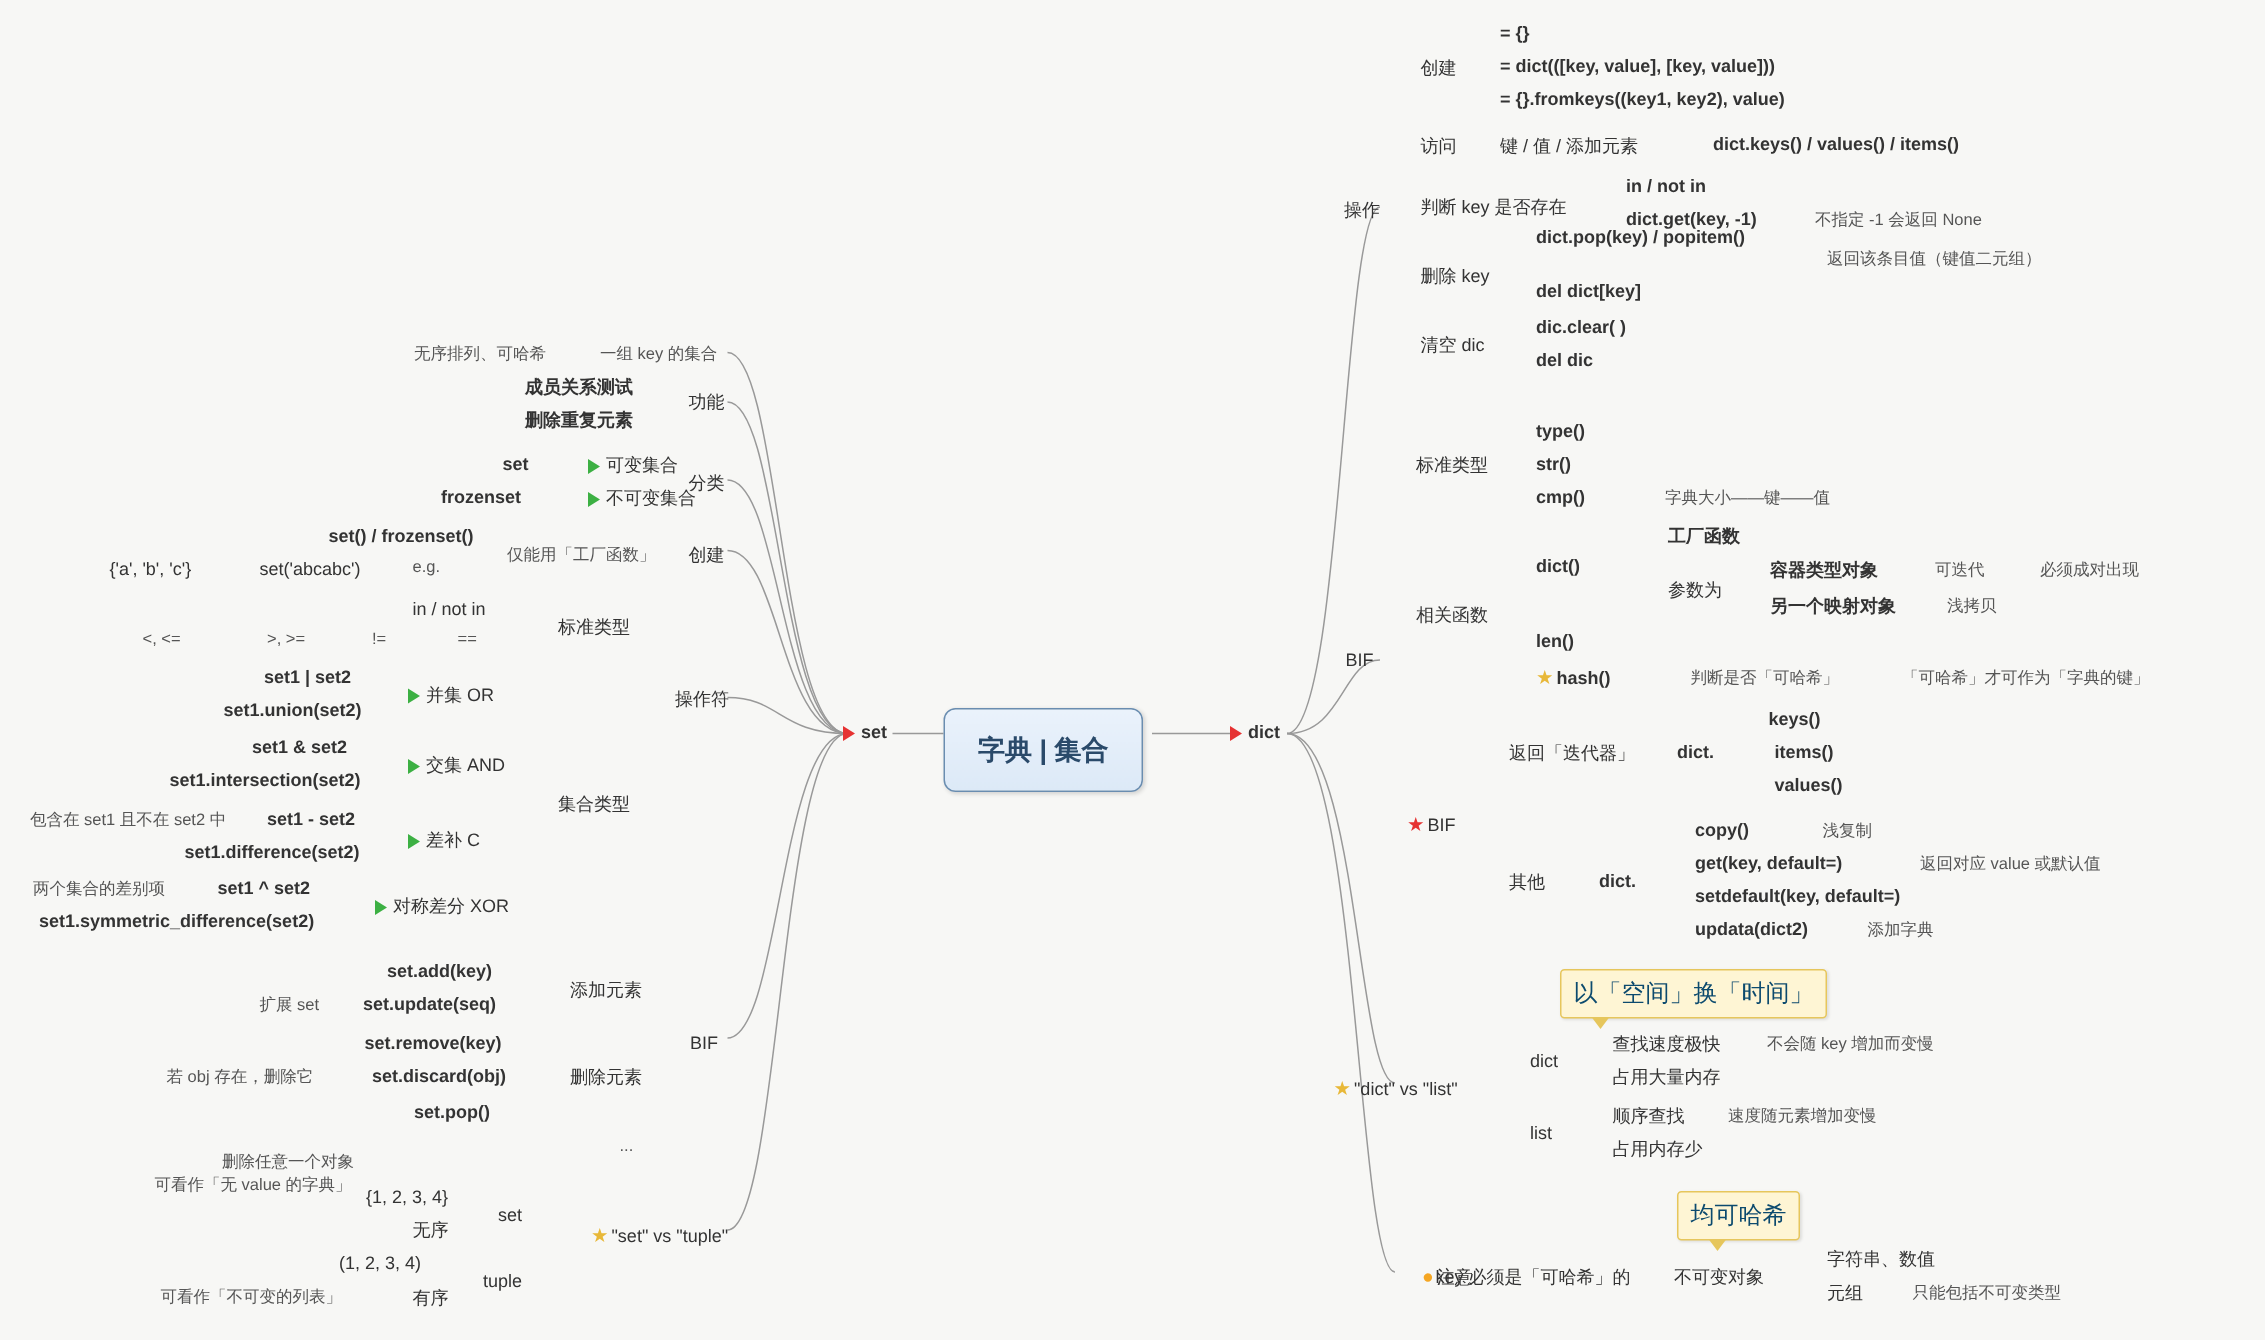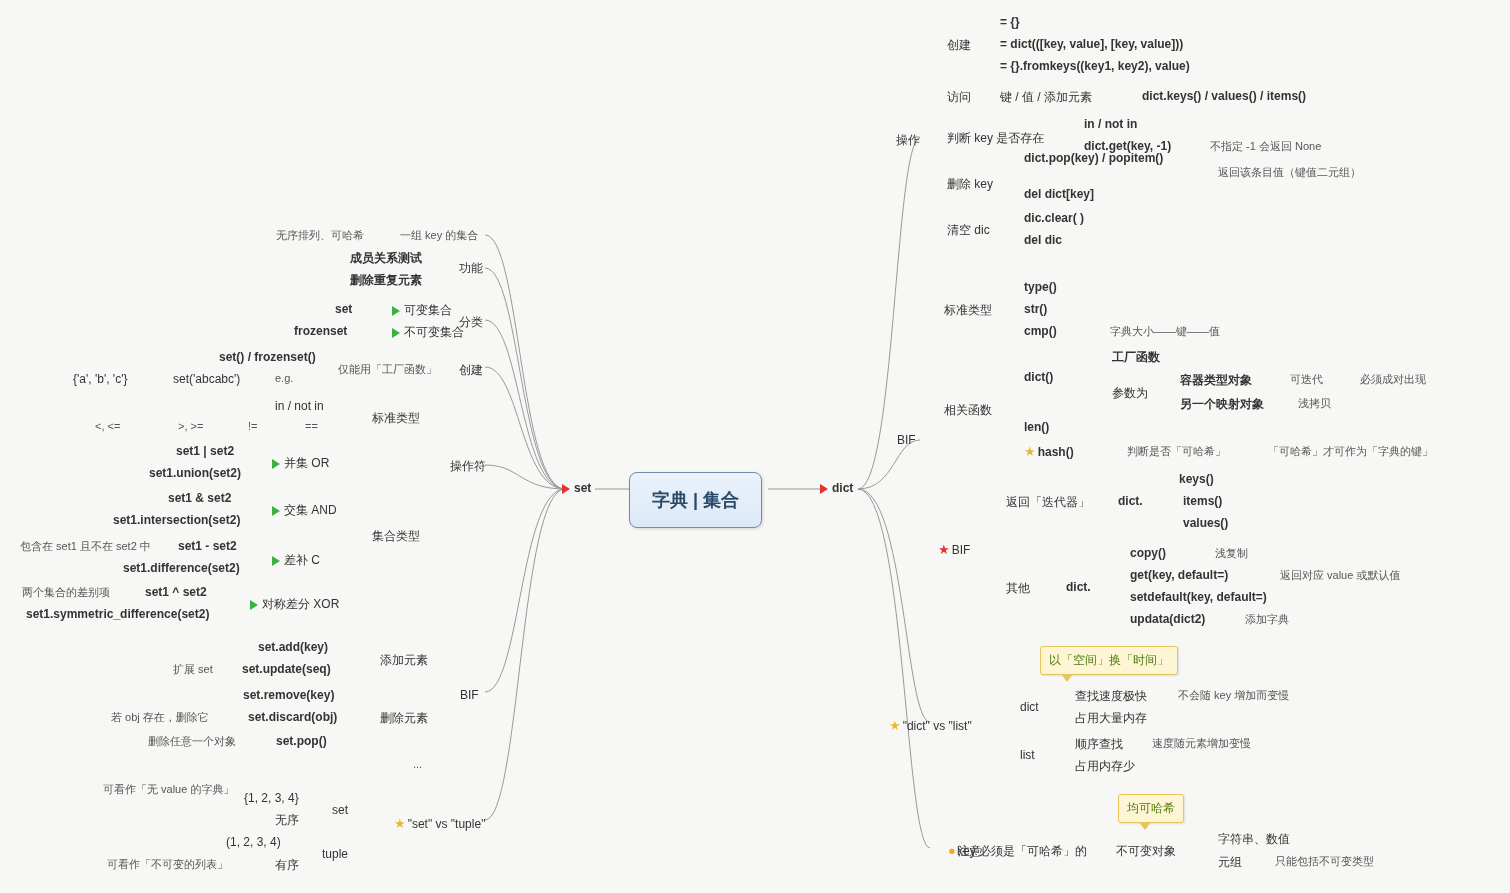--- a/index.html
+++ b/index.html
@@ -7,21 +7,21 @@
 .node { position:absolute; white-space:nowrap; }
 .center-node { background:linear-gradient(#eaf2fb,#dce9f7); border:1px solid #6a8db0; border-radius:8px; padding:15px 22px; font-size:18px; font-weight:bold; color:#2a4a6a; box-shadow:1px 1px 3px rgba(0,0,0,0.15); }
 .flag { display:inline-block; width:0; height:0; border-left:8px solid; border-top:5px solid transparent; border-bottom:5px solid transparent; margin-right:4px; vertical-align:middle; }
 .flag-red { border-left-color:#e63232; }
 .flag-green { border-left-color:#3cb043; }
 .star { color:#e8b838; font-size:13px; margin-right:2px; }
 .star-red { color:#e63232; }
 .warn { color:#f5a623; font-size:13px; margin-right:2px; }
 .bold { font-weight:bold; }
 .annot { font-size:11px; color:#555; }
-.callout { background:#fef5d4; border:1px solid #e6c65c; border-radius:3px; padding:5px 8px; font-size:12px; color:#4d7c0f; box-shadow:1px 1px 2px rgba(0,0,0,0.1); }
+.callout { background:#fef5d4; border:1px solid #e6c65c; border-radius:3px; padding:5px 8px; font-size:16px; color:#0c4a6e; box-shadow:1px 1px 2px rgba(0,0,0,0.1); }
 .callout::after { content:''; position:absolute; left:20px; bottom:-8px; width:0; height:0; border-left:6px solid transparent; border-right:6px solid transparent; border-top:8px solid #e6c65c; }
 svg.lines { position:absolute; top:0; left:0; width:1510px; height:893px; pointer-events:none; }
 svg.lines path, svg.lines line { stroke:#999; stroke-width:1; fill:none; }
 </style>
 </head>
 <body>
 
 <svg class="lines">
 
   <line x1="629" y1="489" x2="595" y2="489"></line>
@@ -98,21 +98,21 @@
 <div class="node" style="left:460px; top:688px;">BIF</div>
 <div class="node" style="left:380px; top:652px;">添加元素</div>
 <div class="node bold" style="left:258px; top:640px;">set.add(key)</div>
 <div class="node bold" style="left:242px; top:662px;">set.update(seq)</div>
 <div class="node annot" style="left:173px; top:662px;">扩展 set</div>
 <div class="node" style="left:380px; top:710px;">删除元素</div>
 <div class="node bold" style="left:243px; top:688px;">set.remove(key)</div>
 <div class="node bold" style="left:248px; top:710px;">set.discard(obj)</div>
 <div class="node annot" style="left:111px; top:710px;">若 obj 存在，删除它</div>
 <div class="node bold" style="left:276px; top:734px;">set.pop()</div>
-<div class="node annot" style="left:148px; top:734px;">删除任意一个对象</div>
+<div class="node annot" style="left:148px; top:767px;">删除任意一个对象</div>
 <div class="node annot" style="left:413px; top:758px;">...</div>
 
 <div class="node" style="left:394px; top:816px;"><span class="star">★</span><span>"set" vs "tuple"</span></div>
 <div class="node" style="left:332px; top:803px;">set</div>
 <div class="node" style="left:244px; top:791px;">{1, 2, 3, 4}</div>
 <div class="node" style="left:275px; top:812px;">无序</div>
 <div class="node annot" style="left:103px; top:782px;">可看作「无 value 的字典」</div>
 <div class="node" style="left:322px; top:847px;">tuple</div>
 <div class="node" style="left:226px; top:835px;">(1, 2, 3, 4)</div>
 <div class="node" style="left:275px; top:857px;">有序</div>

